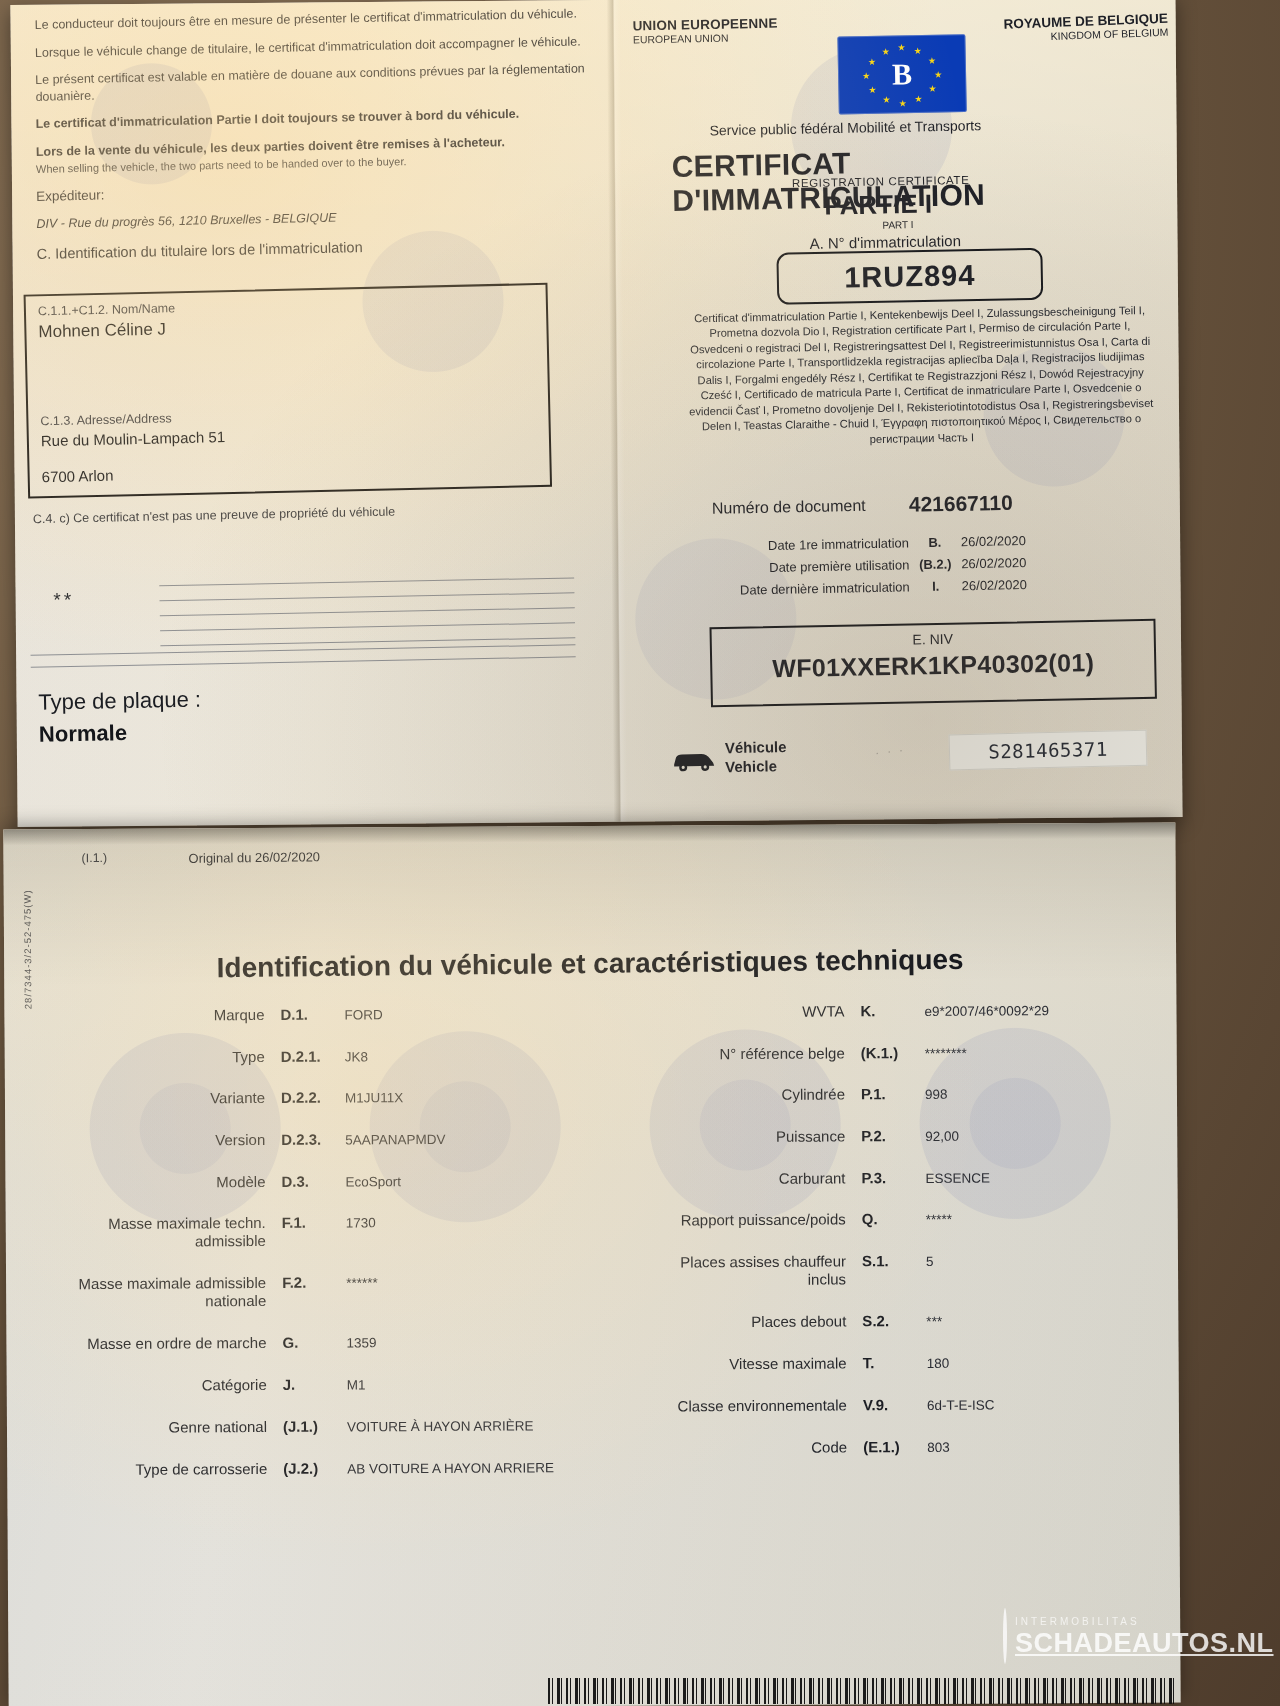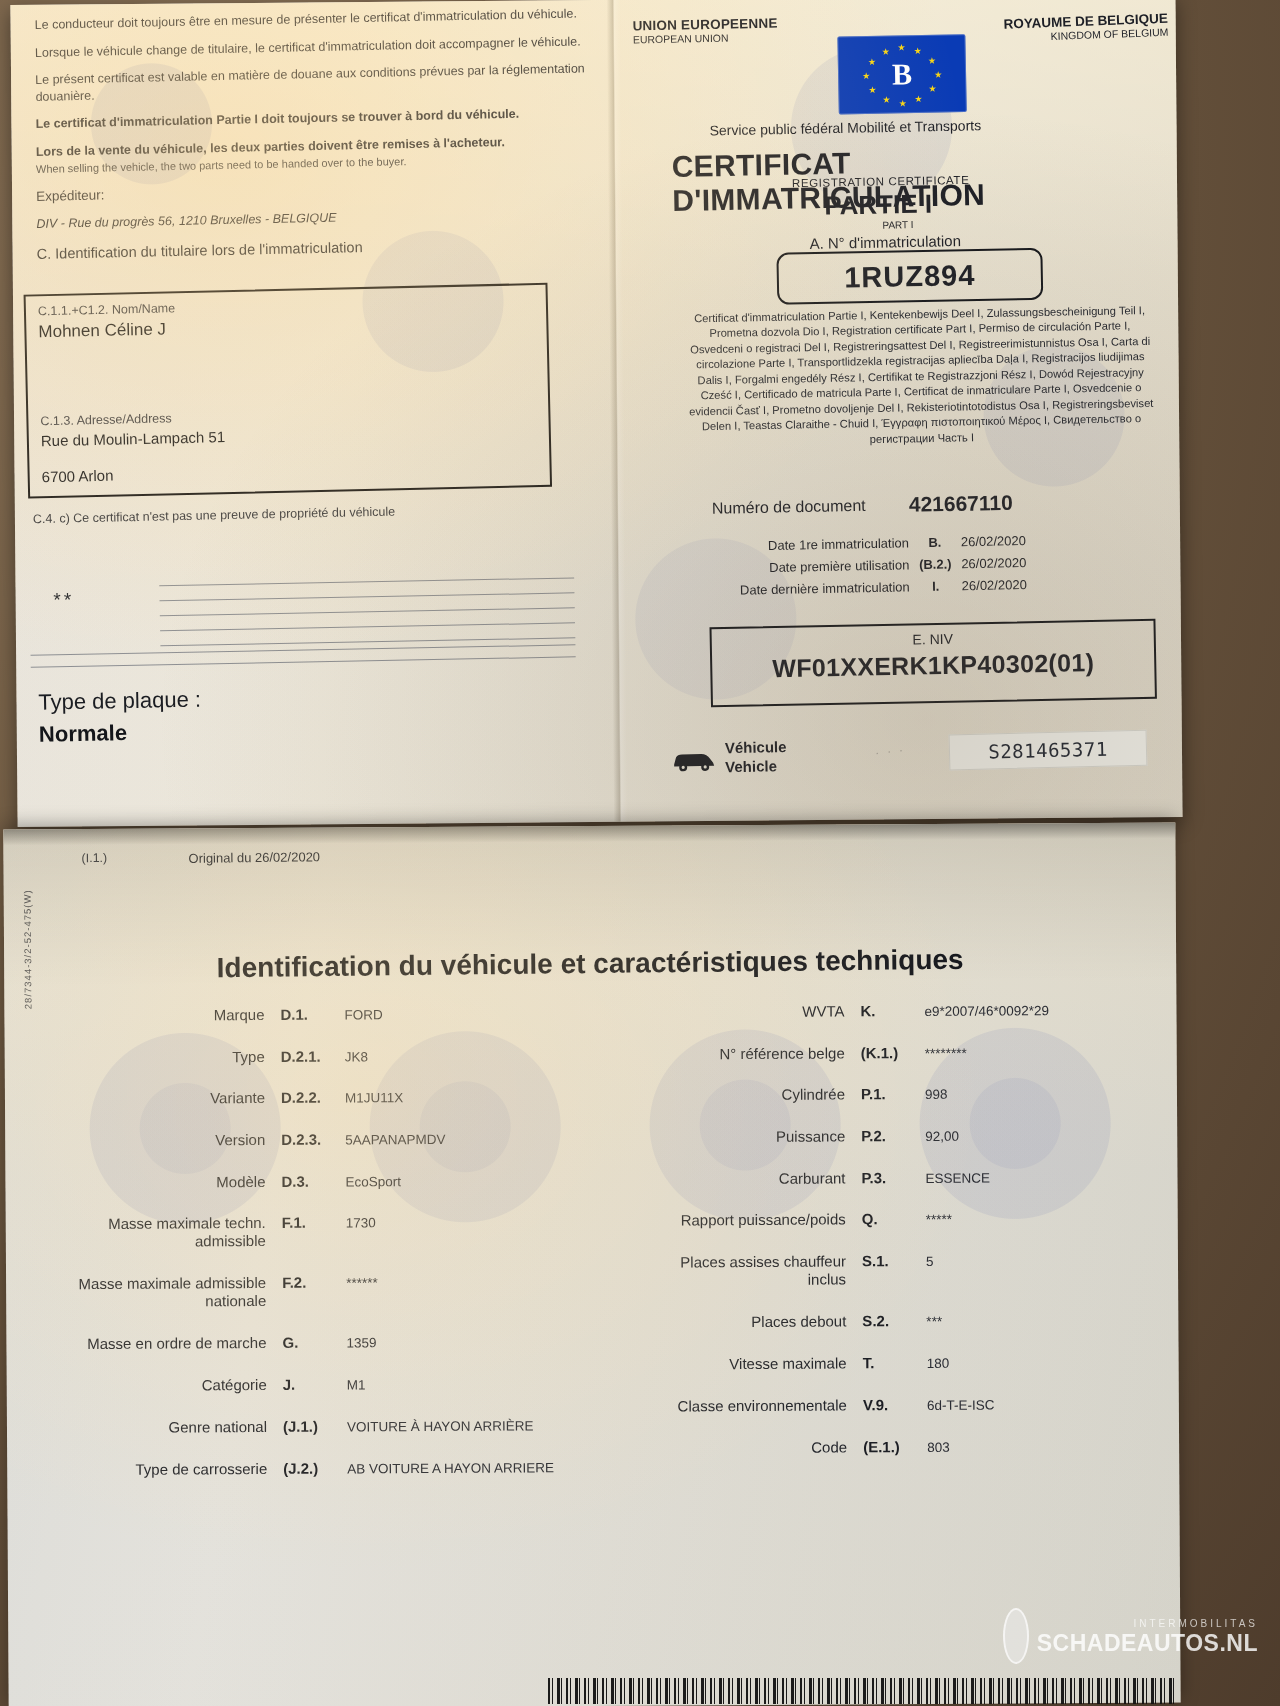--- a/index.html
+++ b/index.html
@@ -213,29 +213,29 @@
   .col.left { left: 60px; width: 520px; }
   .col.right { left: 640px; width: 520px; }
   .frow { display: flex; align-items: baseline; margin-bottom: 24px; }
   .frow .lbl { width: 200px; text-align: right; font-size: 15px; color: #23252b; line-height: 1.18; }
   .frow .code { width: 64px; text-align: left; padding-left: 16px; font-size: 15px; font-weight: bold; color: #1c1e24; }
   .frow .val { font-size: 13.5px; color: #2b2d34; }
   .frow.two .lbl { line-height: 1.2; }
 
   .watermark {
     position: absolute; right: 22px; bottom: 40px; width: 255px; height: 60px;
-    display: flex; align-items: center; opacity: 0.92; text-align: right;
+    display: flex; align-items: center; opacity: 0.92;
   }
   .wm-circle {
     width: 52px; height: 52px; border-radius: 50%;
     background: rgba(235,235,235,0.55);
     border: 2px solid rgba(255,255,255,0.75);
     margin-right: 8px;
   }
-  .wm-text { color: rgba(255,255,255,0.88); font-size: 23px; font-weight: bold; letter-spacing: .5px; line-height: 1; }
+  .wm-text { color: rgba(255,255,255,0.88); font-size: 27px; font-weight: bold; letter-spacing: .5px; line-height: 1; text-decoration: underline; }
   .wm-small { color: rgba(255,255,255,0.75); font-size: 10px; letter-spacing: 3px; display:block; margin-bottom: 3px; }
 
   .barcode {
     position: absolute; left: 548px; bottom: 2px; width: 630px; height: 26px;
     background-image: repeating-linear-gradient(90deg,
       #111 0 2px, transparent 2px 4px, #111 4px 5px, transparent 5px 9px,
       #111 9px 12px, transparent 12px 13px, #111 13px 14px, transparent 14px 18px);
     opacity: .95;
   }
   .shadow-edge-top {

